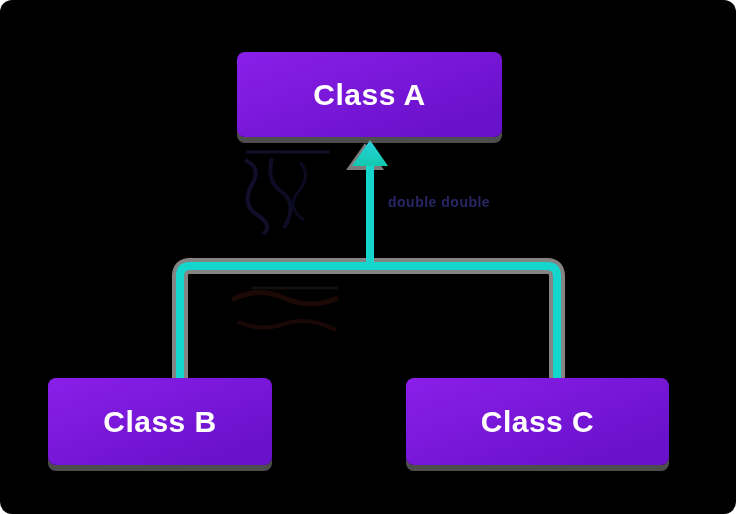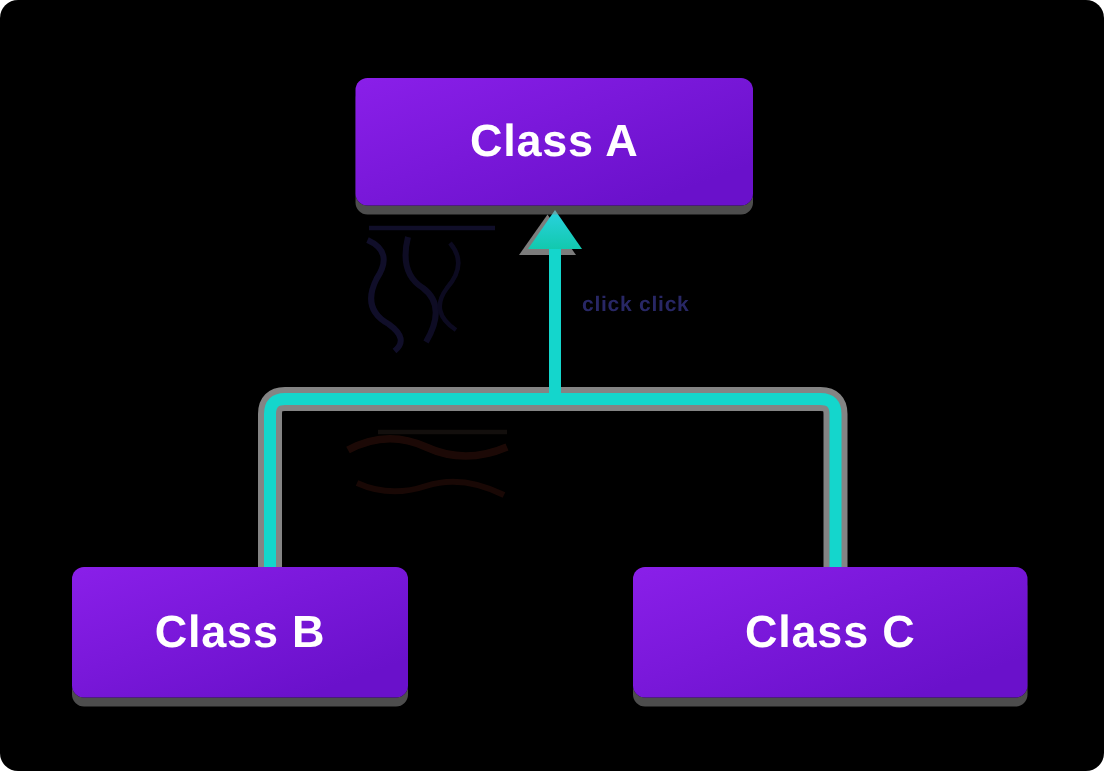--- a/index.html
+++ b/index.html
@@ -32,21 +32,21 @@
   }
   .class-box .label{
     color:var(--label-white);
     font-weight:700;
     font-size:30px;
     letter-spacing:0.5px;
     text-align:center;
   }
   .box-a{left:237px;top:52px;width:265px;height:85px;}
   .box-b{left:48px;top:378px;width:224px;height:87px;}
-  .box-c{left:422px;top:378px;width:263px;height:87px;}
+  .box-c{left:406px;top:378px;width:263px;height:87px;}
   .connector-svg{position:absolute;left:0;top:0;width:736px;height:514px;pointer-events:none;}
   .edge-label{
     position:absolute;
     left:388px;top:194px;
     color:var(--annotation-navy);
     font-size:14px;
     font-weight:700;
     letter-spacing:0.5px;
     opacity:0.95;
   }
@@ -90,15 +90,15 @@
   <div class="class-box box-a">
     <span class="label">Class A</span>
   </div>
   <div class="class-box box-b">
     <span class="label">Class B</span>
   </div>
   <div class="class-box box-c">
     <span class="label">Class C</span>
   </div>
 
-  <span class="edge-label">click click</span>
+  <span class="edge-label">double double</span>
 
 </div>
 
 </body></html>

